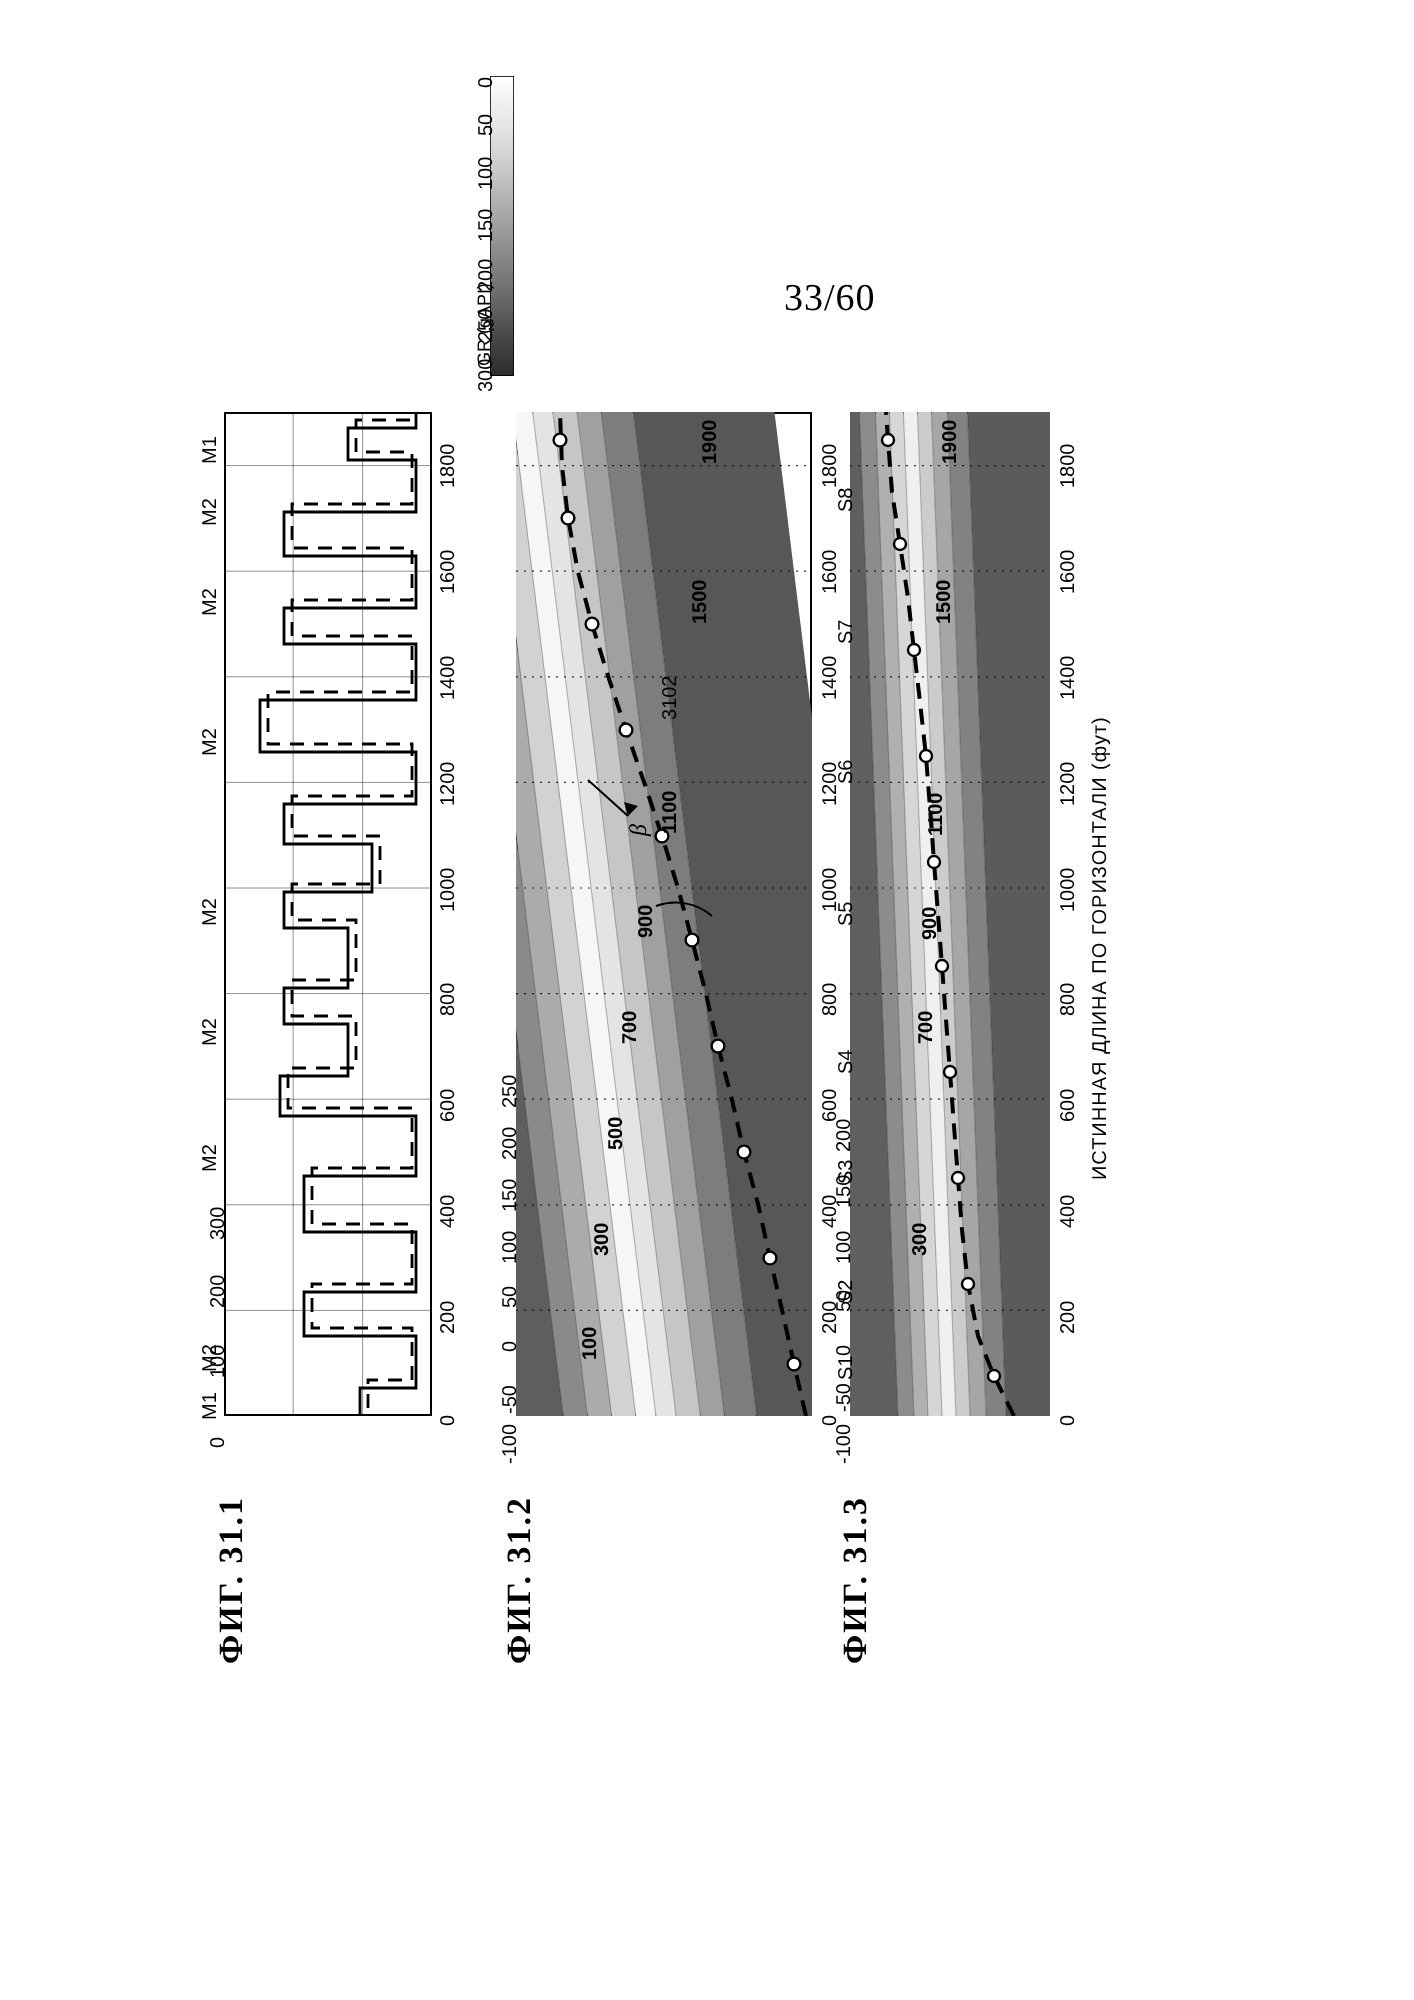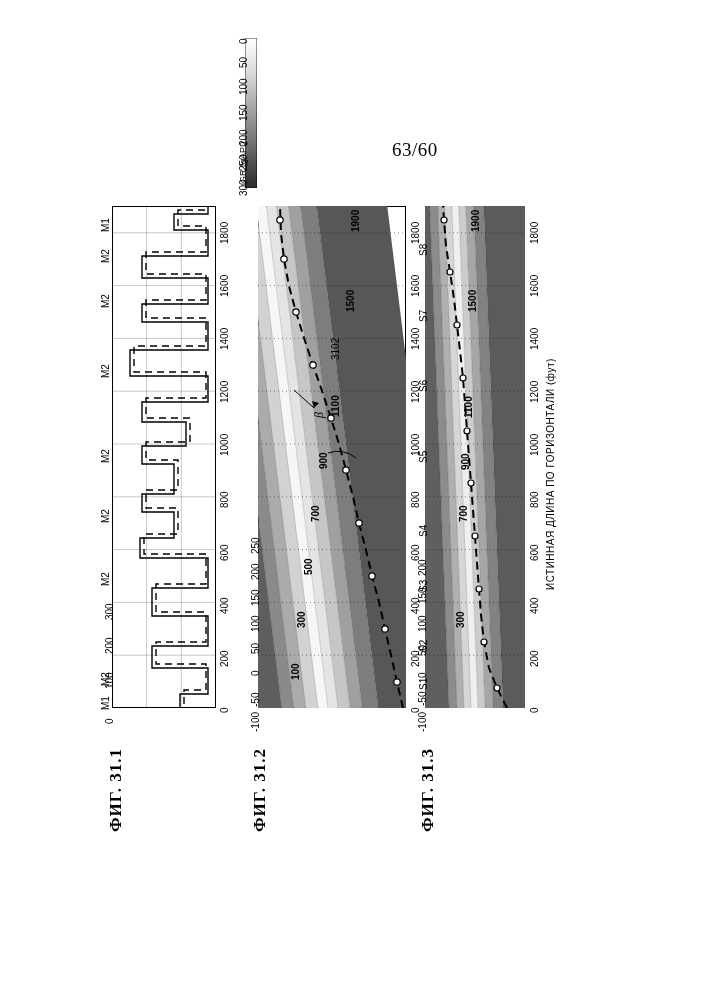--- a/index.html
+++ b/index.html
@@ -38,21 +38,21 @@
 
   .colorbar-title{
     font-family:"Liberation Sans",sans-serif;font-size:9px;white-space:nowrap;
   }
 </style>
 </head>
 <body>
 
 <div class="page">
 
-  <div class="page-number">63/60</div>
+  <div class="page-number">33/60</div>
 
   <div class="rot" style="left:245px; top:188px; transform: rotate(-90deg);">
     <div style="position:relative;width:0;height:0;">
 
       <svg width="150" height="12" style="position:absolute;left:0;top:0;">
         <defs>
           <linearGradient id="gr" x1="0" y1="0" x2="1" y2="0">
             <stop offset="0%" stop-color="#2b2b2b"></stop>
             <stop offset="14%" stop-color="#4a4a4a"></stop>
             <stop offset="28%" stop-color="#6e6e6e"></stop>

